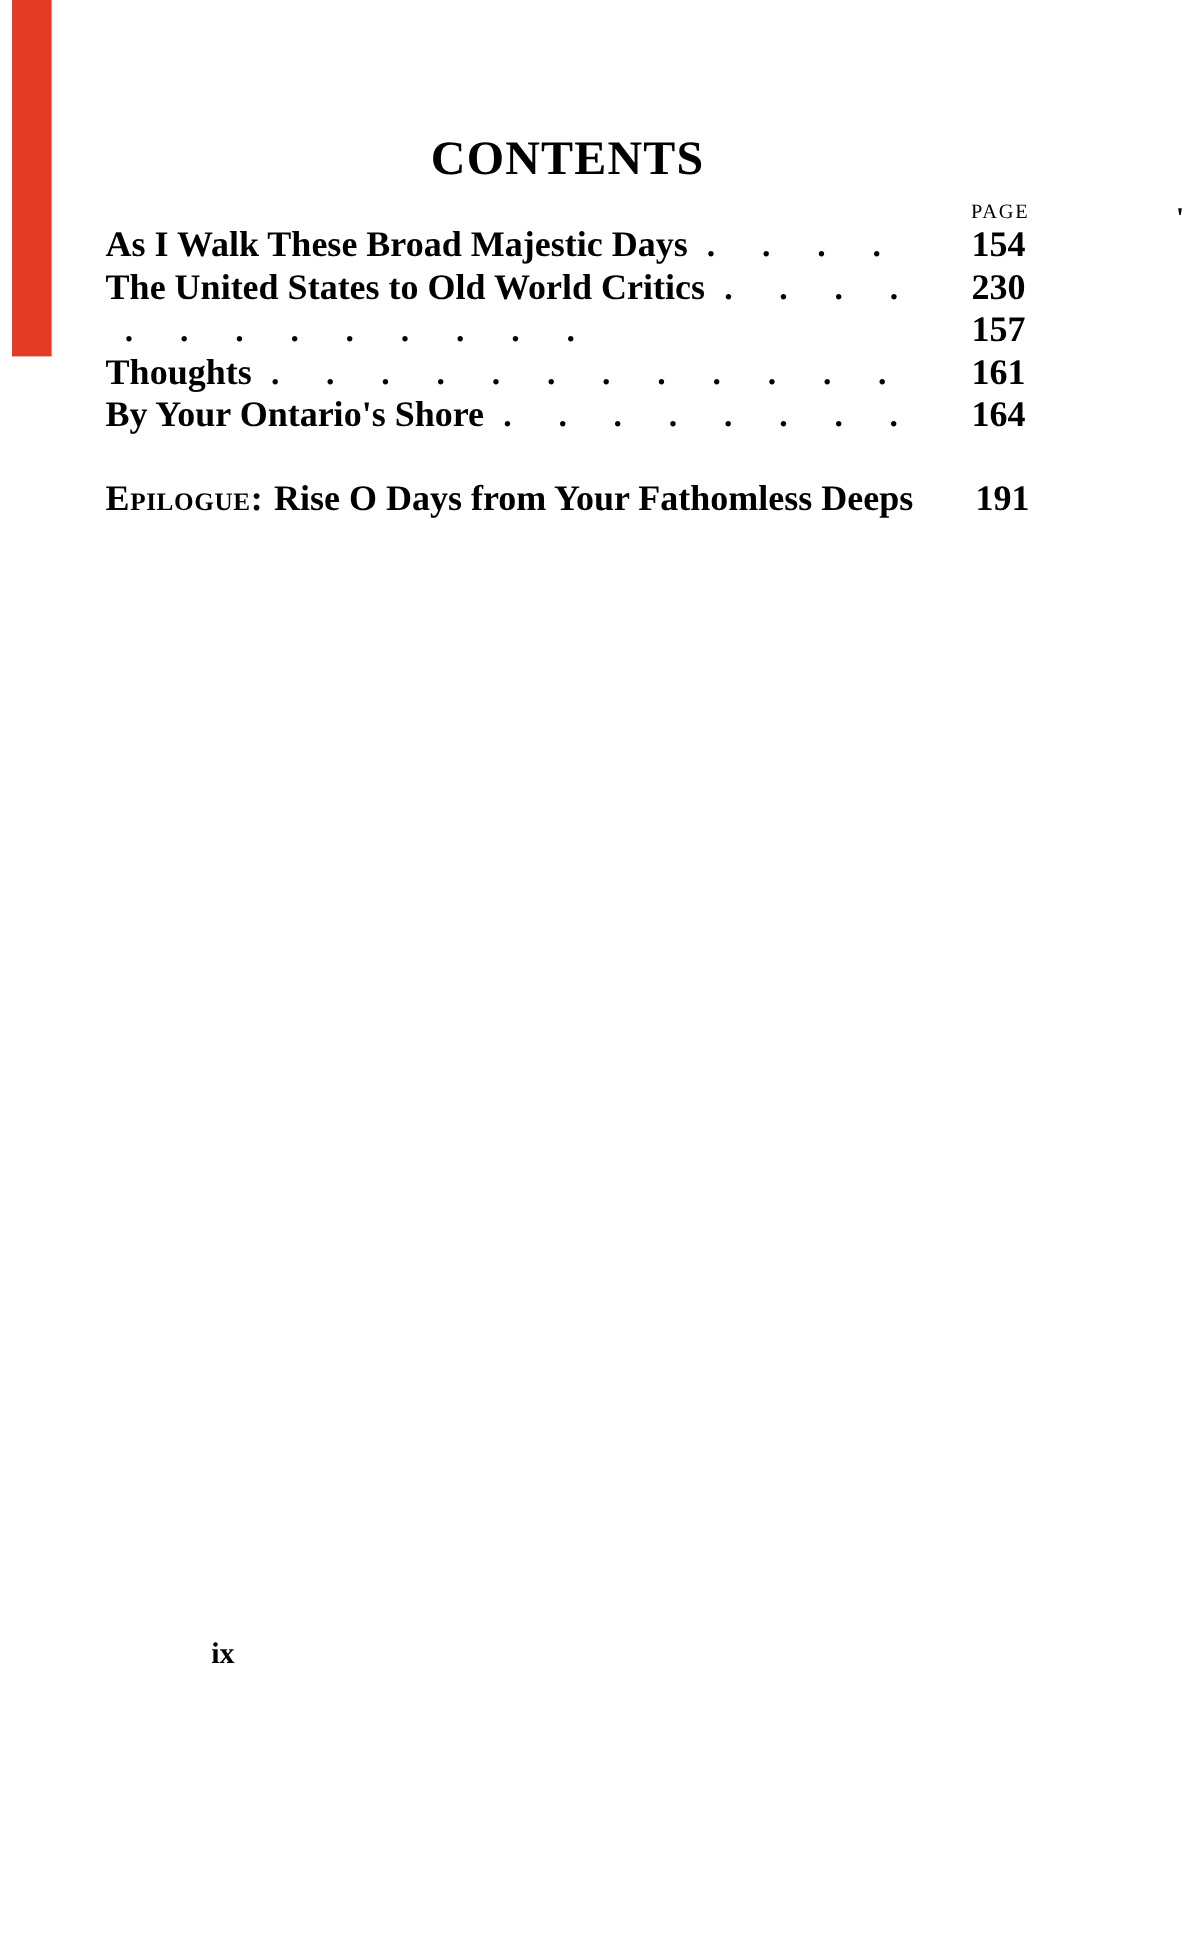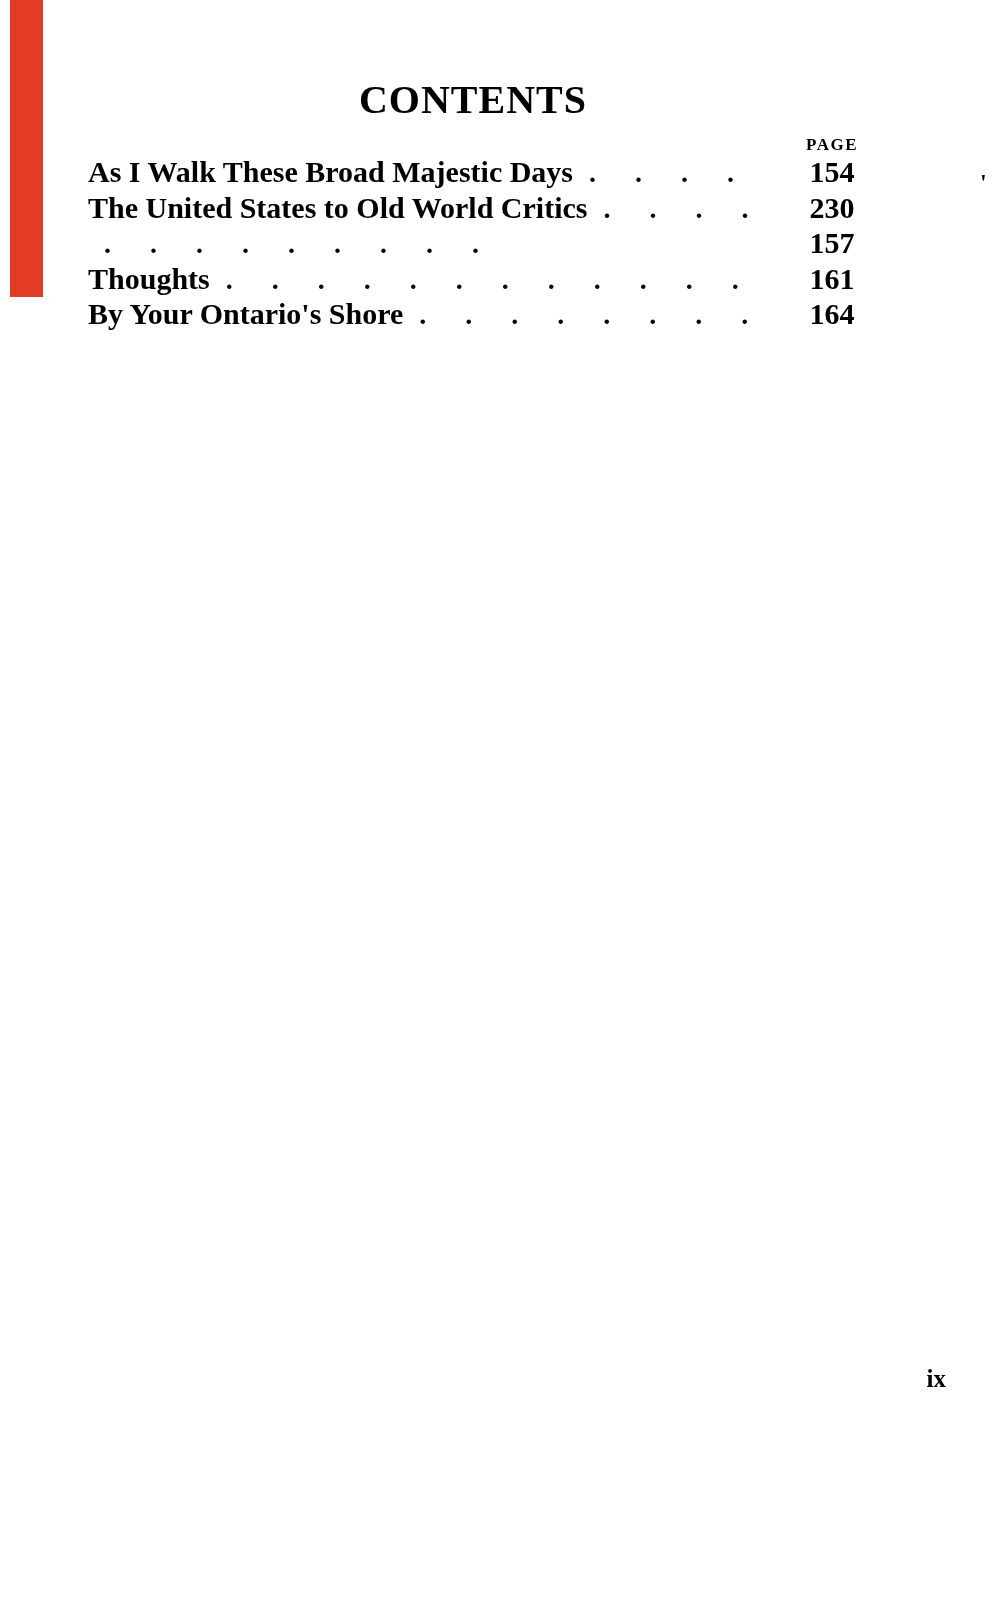--- a/index.html
+++ b/index.html
@@ -35,34 +35,34 @@
     line-height: 1;
   }
   .content {
     position: absolute;
     left: 88px;
     top: 0;
     width: 770px;
   }
   .title {
     margin: 0;
-    padding-top: 80px;
+    padding-top: 112px;
     text-align: center;
     font-size: 40px;
     line-height: 1;
     font-weight: bold;
     letter-spacing: 1px;
     font-family: "Liberation Serif", serif;
   }
   .page-col-header {
     margin-top: 16px;
     text-align: right;
     font-size: 17px;
     line-height: 1;
-    font-weight: bold;
+    font-weight: normal;
     letter-spacing: 1.5px;
   }
   .toc {
     margin-top: 1px;
   }
   .toc-row {
     display: flex;
     align-items: baseline;
     height: 35.5px;
     line-height: 35.5px;
@@ -110,21 +110,21 @@
   .epilogue-page {
     flex: 0 0 auto;
     width: 52px;
     text-align: right;
   }
   .footer-folio {
     position: absolute;
     left: 88px;
     top: 1366px;
     width: 770px;
-    text-align: right;
+    text-align: left;
     font-size: 25px;
     font-weight: bold;
     line-height: 1;
   }
 </style>
 </head>
 <body>
 
 <div class="page">
 
@@ -158,17 +158,23 @@
           <span class="dot-leader">............</span>
           <span class="toc-page">161</span>
         </div>
         <div class="toc-row">
           <span class="toc-title">By Your Ontario's Shore</span>
           <span class="dot-leader">........</span>
           <span class="toc-page">164</span>
         </div>
       </div>
 
+    <div class="epilogue-row">
+      <span class="epilogue-label">Epilogue:</span>
+      <span class="epilogue-title">Rise O Days from Your Fathomless Deeps</span>
+      <span class="epilogue-spacer"></span>
+      <span class="epilogue-page">191</span>
+    </div>
 
     <div class="footer-folio">ix</div>
 
   </div>
 </div>
 
 </body></html>

